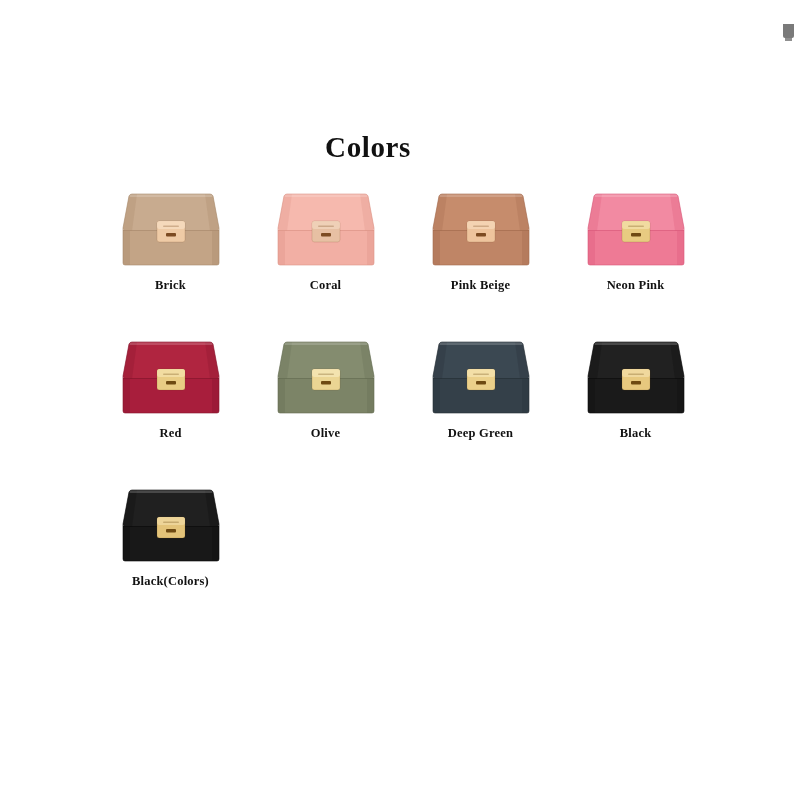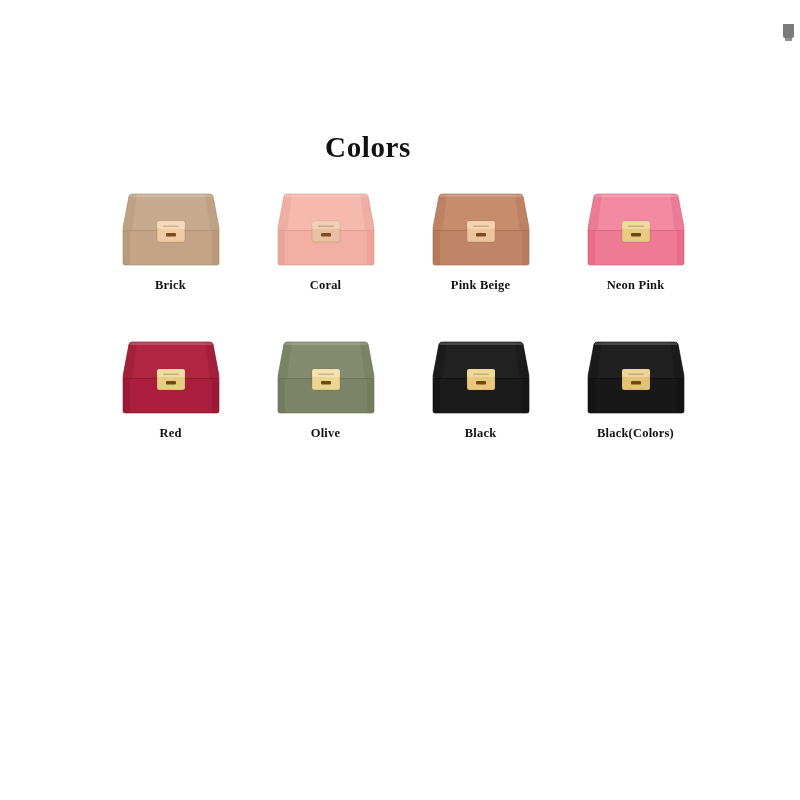--- a/index.html
+++ b/index.html
@@ -220,20 +220,40 @@
           <rect x="38" y="31" width="28" height="8" rx="2.5" fill="#F5E6B6" opacity="0.8"></rect>
           <rect x="44" y="35.5" width="16" height="1.6" rx="0.8" fill="#6E4A12" opacity="0.30"></rect>
           <rect x="47" y="43" width="10" height="3.6" rx="1" fill="#6E4A12"></rect>
         </svg>
       </div>
       <div class="swatch-label">Olive</div>
     </div>
     <div class="swatch-cell">
       <div class="wallet-wrap">
         <svg class="wallet-svg" viewBox="0 0 104 78">
+          <path d="M4 40 L100 40 L100 73 Q100 75 98 75 L6 75 Q4 75 4 73 Z" fill="#344049"></path>
+          <path d="M4 40 L11 40 L11 75 L6 75 Q4 75 4 73 Z" fill="#2B353D" opacity="0.45"></path>
+          <path d="M93 40 L100 40 L100 73 Q100 75 98 75 L93 75 Z" fill="#2B353D" opacity="0.45"></path>
+          <path d="M13 4 Q11 4 10 6 L4 38 Q4 41 7 41 L97 41 Q100 41 100 38 L94 6 Q93 4 91 4 Z" fill="#3B4852"></path>
+          <path d="M13 4 L18 4 L13 41 L7 41 Q4 41 4 38 L10 6 Q11 4 13 4 Z" fill="#2B353D" opacity="0.35"></path>
+          <path d="M86 4 L91 4 Q93 4 94 6 L100 38 Q100 41 97 41 L91 41 Z" fill="#2B353D" opacity="0.35"></path>
+          <path d="M13 4 L91 4 Q93 4 94 6 L93.2 7 L10.8 7 L10 6 Q11 4 13 4 Z" fill="#ffffff" opacity="0.18"></path>
+          <path d="M4 40.5 L100 40.5" stroke="#262F36" stroke-width="1" opacity="0.75" fill="none"></path>
+          <path d="M13 4 Q11 4 10 6 L4 38 L4 73 Q4 75 6 75 L98 75 Q100 75 100 73 L100 38 L94 6 Q93 4 91 4 Z" fill="none" stroke="#262F36" stroke-width="1" opacity="0.6"></path>
+          <rect x="38" y="31" width="28" height="21" rx="2.5" fill="#EBD08A" stroke="#6E4A12" stroke-width="0.5" stroke-opacity="0.35"></rect>
+          <rect x="38" y="31" width="28" height="8" rx="2.5" fill="#F5E2AE" opacity="0.8"></rect>
+          <rect x="44" y="35.5" width="16" height="1.6" rx="0.8" fill="#6E4A12" opacity="0.30"></rect>
+          <rect x="47" y="43" width="10" height="3.6" rx="1" fill="#6E4A12"></rect>
+        </svg>
+      </div>
+      <div class="swatch-label">Deep Green</div>
+    </div>
+    <div class="swatch-cell">
+      <div class="wallet-wrap">
+        <svg class="wallet-svg" viewBox="0 0 104 78">
           <path d="M4 40 L100 40 L100 73 Q100 75 98 75 L6 75 Q4 75 4 73 Z" fill="#1A1A1A"></path>
           <path d="M4 40 L11 40 L11 75 L6 75 Q4 75 4 73 Z" fill="#111111" opacity="0.45"></path>
           <path d="M93 40 L100 40 L100 73 Q100 75 98 75 L93 75 Z" fill="#111111" opacity="0.45"></path>
           <path d="M13 4 Q11 4 10 6 L4 38 Q4 41 7 41 L97 41 Q100 41 100 38 L94 6 Q93 4 91 4 Z" fill="#212121"></path>
           <path d="M13 4 L18 4 L13 41 L7 41 Q4 41 4 38 L10 6 Q11 4 13 4 Z" fill="#111111" opacity="0.35"></path>
           <path d="M86 4 L91 4 Q93 4 94 6 L100 38 Q100 41 97 41 L91 41 Z" fill="#111111" opacity="0.35"></path>
           <path d="M13 4 L91 4 Q93 4 94 6 L93.2 7 L10.8 7 L10 6 Q11 4 13 4 Z" fill="#ffffff" opacity="0.18"></path>
           <path d="M4 40.5 L100 40.5" stroke="#0C0C0C" stroke-width="1" opacity="0.75" fill="none"></path>
           <path d="M13 4 Q11 4 10 6 L4 38 L4 73 Q4 75 6 75 L98 75 Q100 75 100 73 L100 38 L94 6 Q93 4 91 4 Z" fill="none" stroke="#0C0C0C" stroke-width="1" opacity="0.6"></path>
           <rect x="38" y="31" width="28" height="21" rx="2.5" fill="#E7C87E" stroke="#6E4A12" stroke-width="0.5" stroke-opacity="0.35"></rect>

